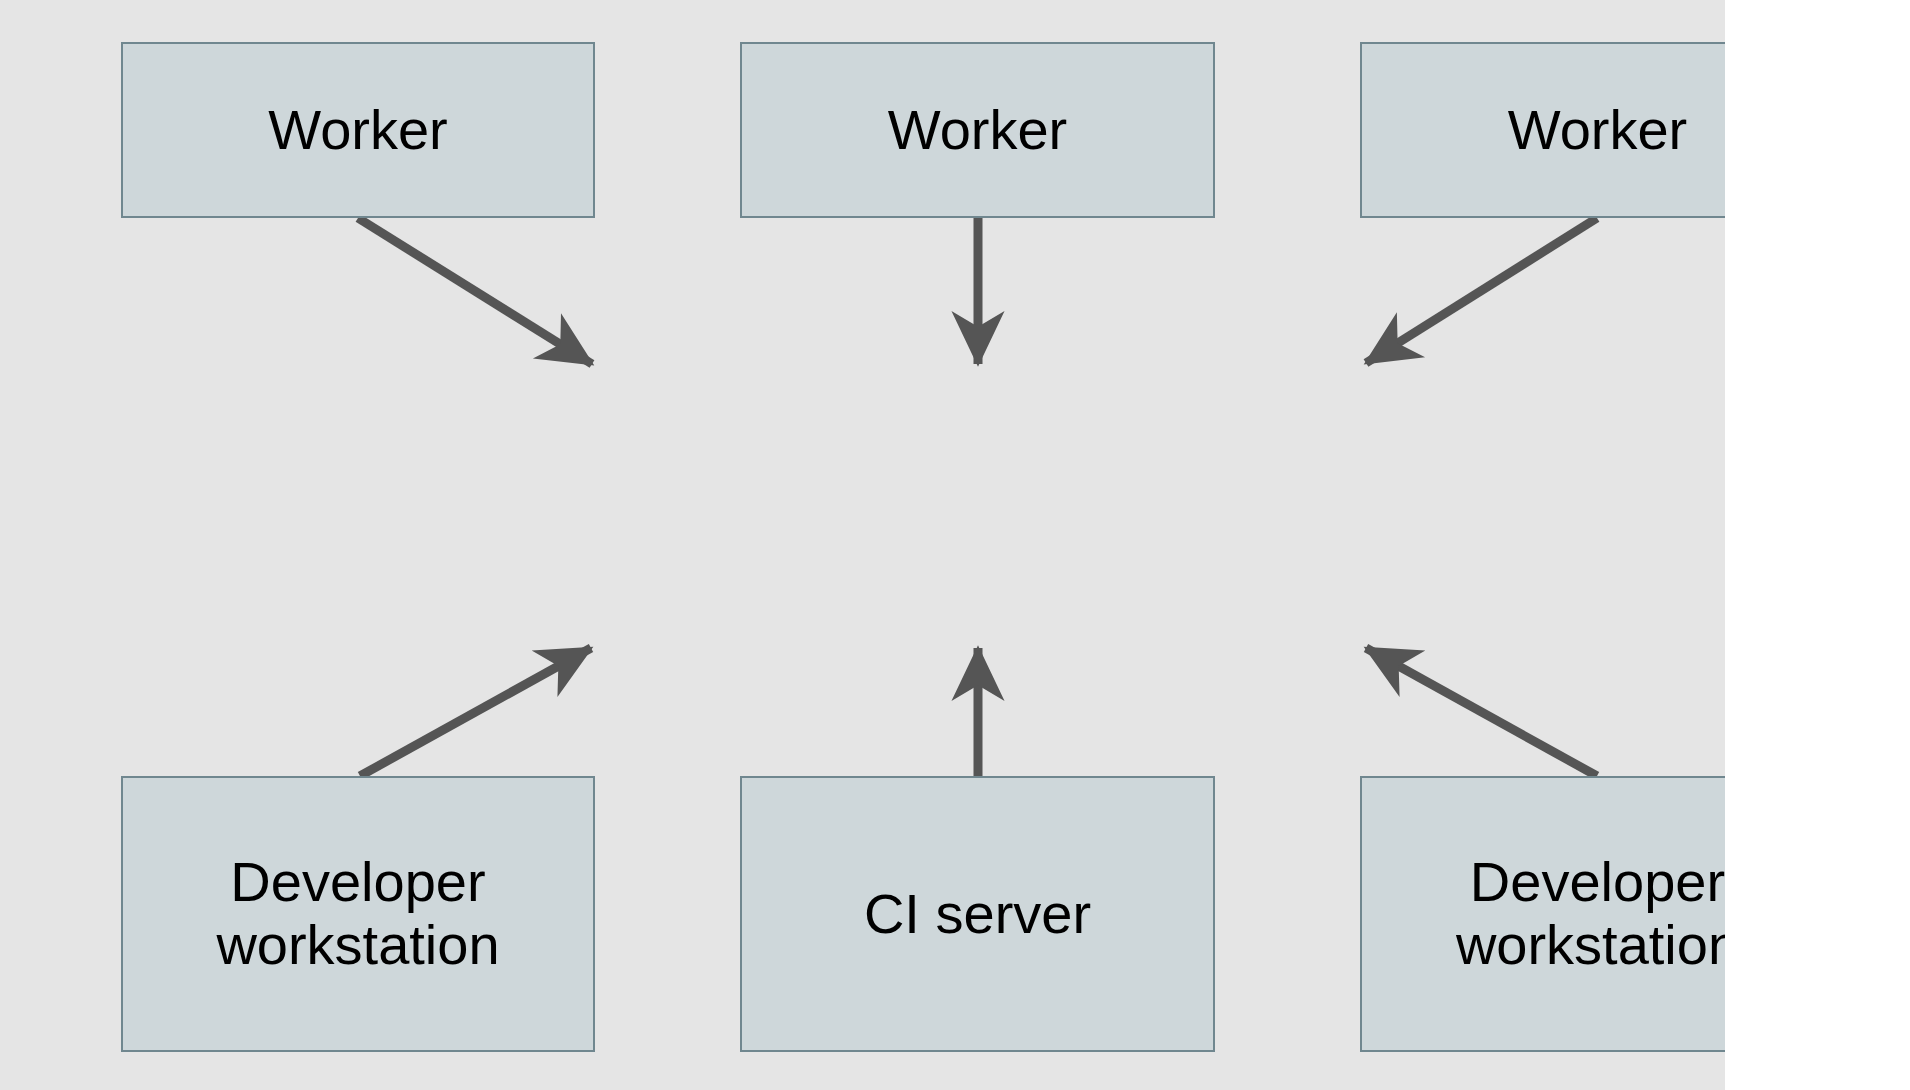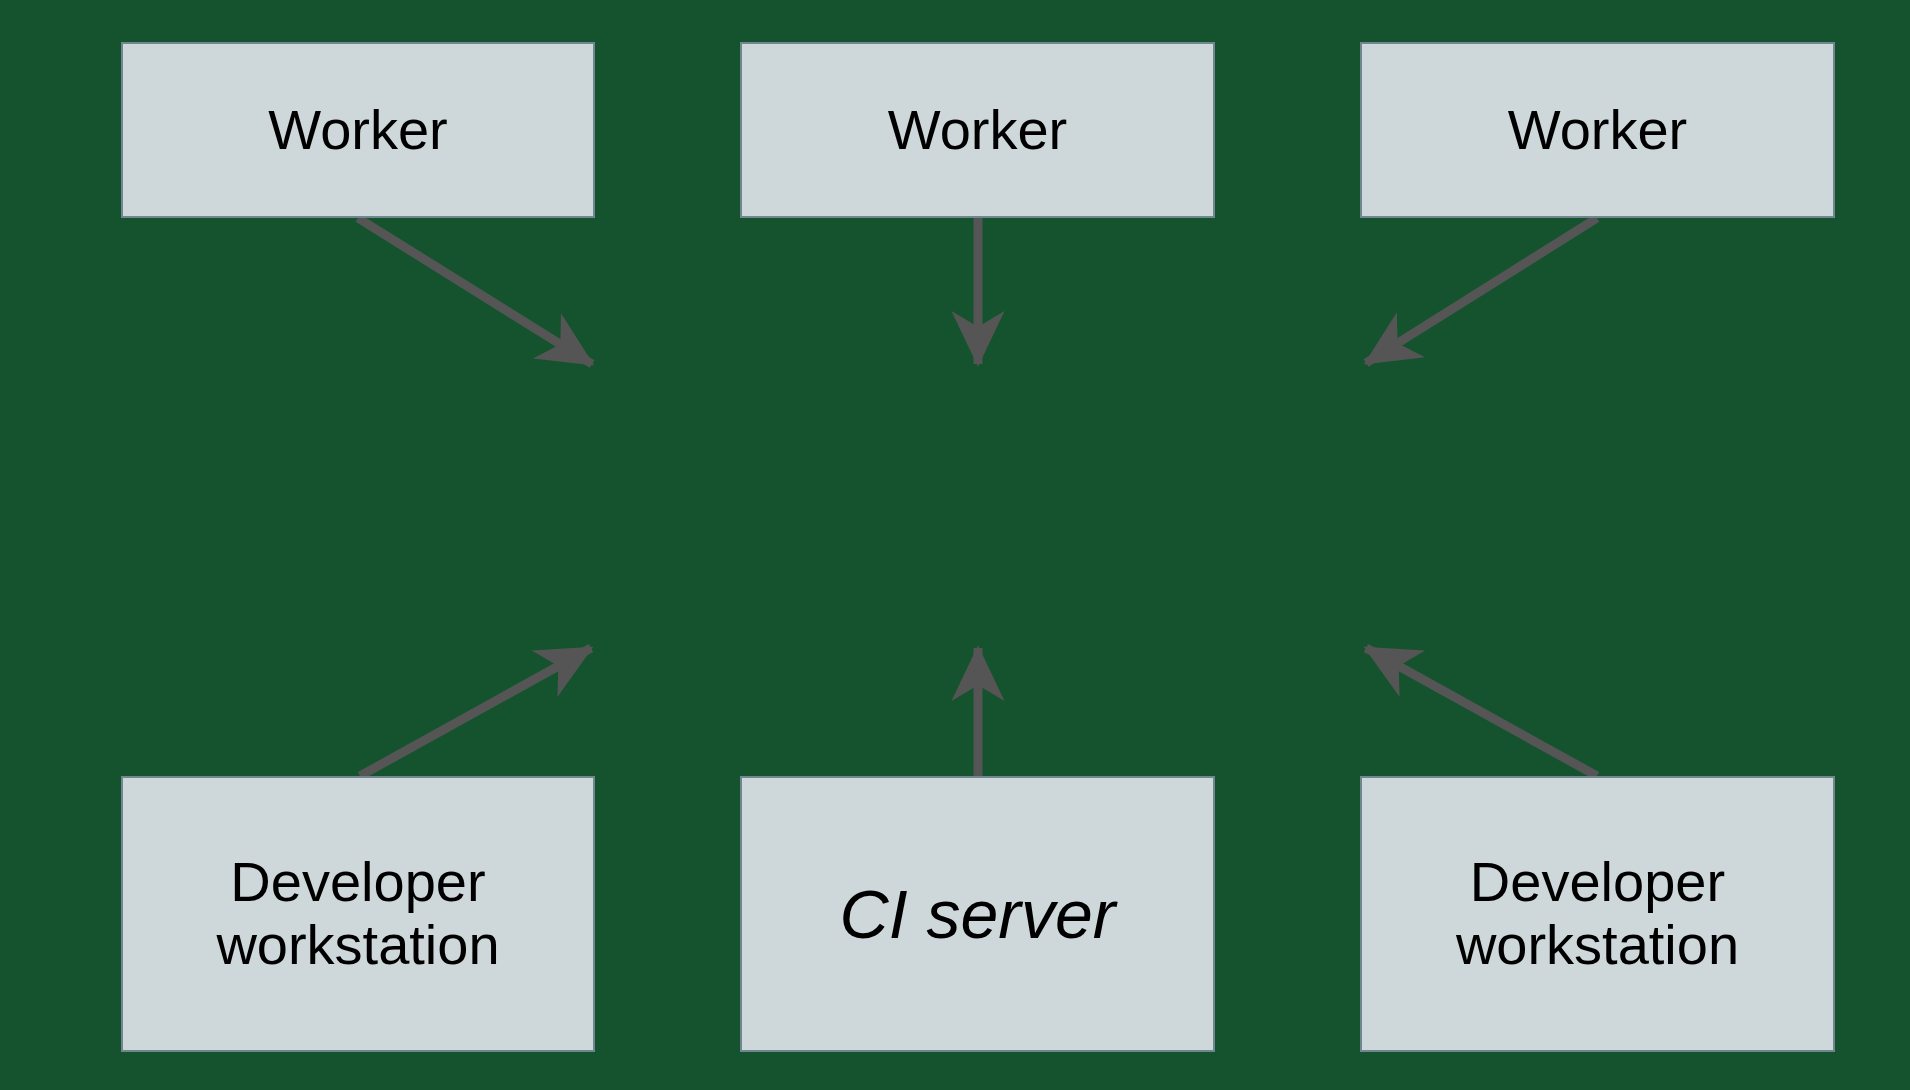--- a/index.html
+++ b/index.html
@@ -6,23 +6,23 @@
   html, body {
     margin: 0;
     padding: 0;
     background: #ffffff;
   }
   body {
     font-family: "Liberation Sans", sans-serif;
   }
   #canvas {
     position: relative;
-    width: 1910px;
+    width: 1725px;
     height: 1090px;
-    background: #14532d;
+    background: #e5e5e5;
     overflow: hidden;
   }
   #edge-layer {
     position: absolute;
     left: 0;
     top: 0;
     width: 1910px;
     height: 1090px;
     pointer-events: none;
   }
@@ -47,21 +47,21 @@
     white-space: pre-line;
   }
   
   #node-worker-1 { left: 121px; top: 42px;  width: 474px; height: 176px; font-size: 56px; }
   #node-worker-2 { left: 740px; top: 42px;  width: 475px; height: 176px; font-size: 56px; }
   #node-worker-3 { left: 1360px; top: 42px; width: 475px; height: 176px; font-size: 56px; }
   
   #node-build-master { left: 593px; top: 370px; width: 767px; height: 273px; font-size: 54px; }
   
   #node-dev-ws-1 { left: 121px; top: 776px;  width: 474px; height: 276px; font-size: 56px; }
-  #node-ci-server { left: 740px; top: 776px;  width: 475px; height: 276px; font-size: 68px; font-style: italic; }
+  #node-ci-server { left: 740px; top: 776px;  width: 475px; height: 276px; font-size: 56px; }
   #node-dev-ws-2 { left: 1360px; top: 776px; width: 475px; height: 276px; font-size: 56px; }
 </style>
 </head>
 <body>
 
 <div id="canvas">
 
   <svg id="edge-layer" viewBox="0 0 1910 1090" width="1910" height="1090" xmlns="http://www.w3.org/2000/svg">
     <defs>
       <marker id="arrowhead" markerWidth="7" markerHeight="7" refX="6.1" refY="3.5" orient="auto" markerUnits="strokeWidth">

